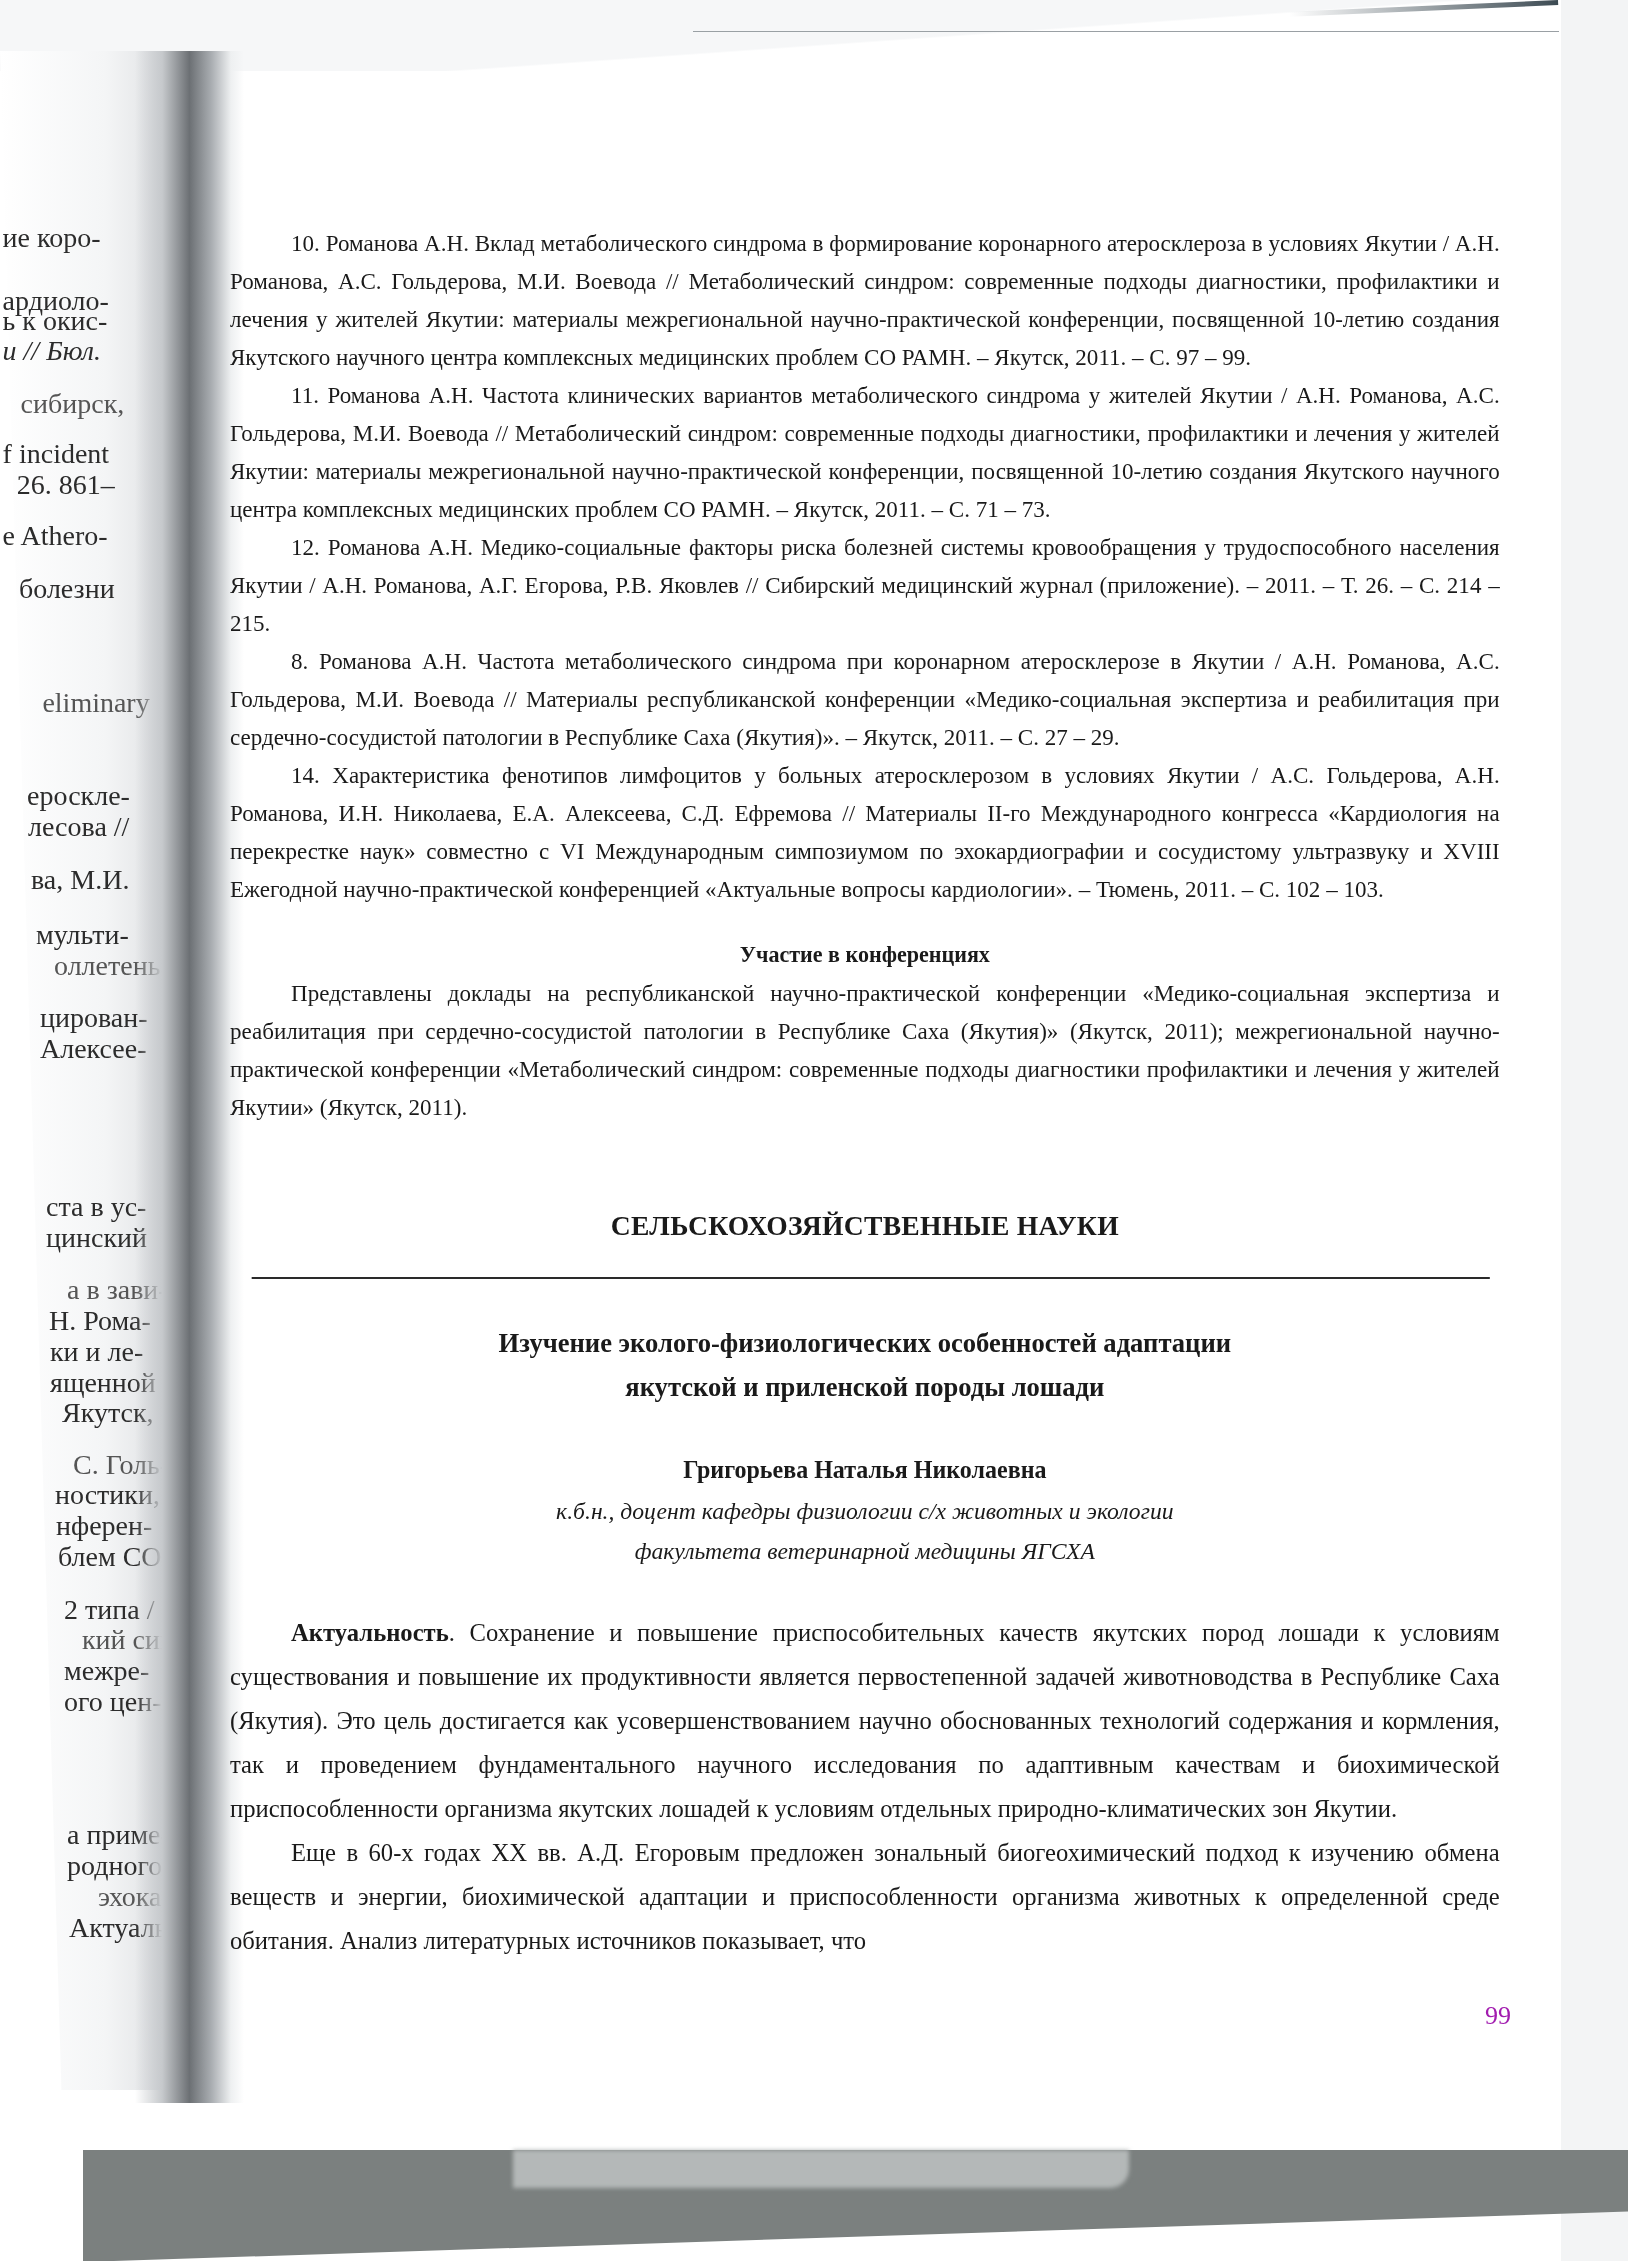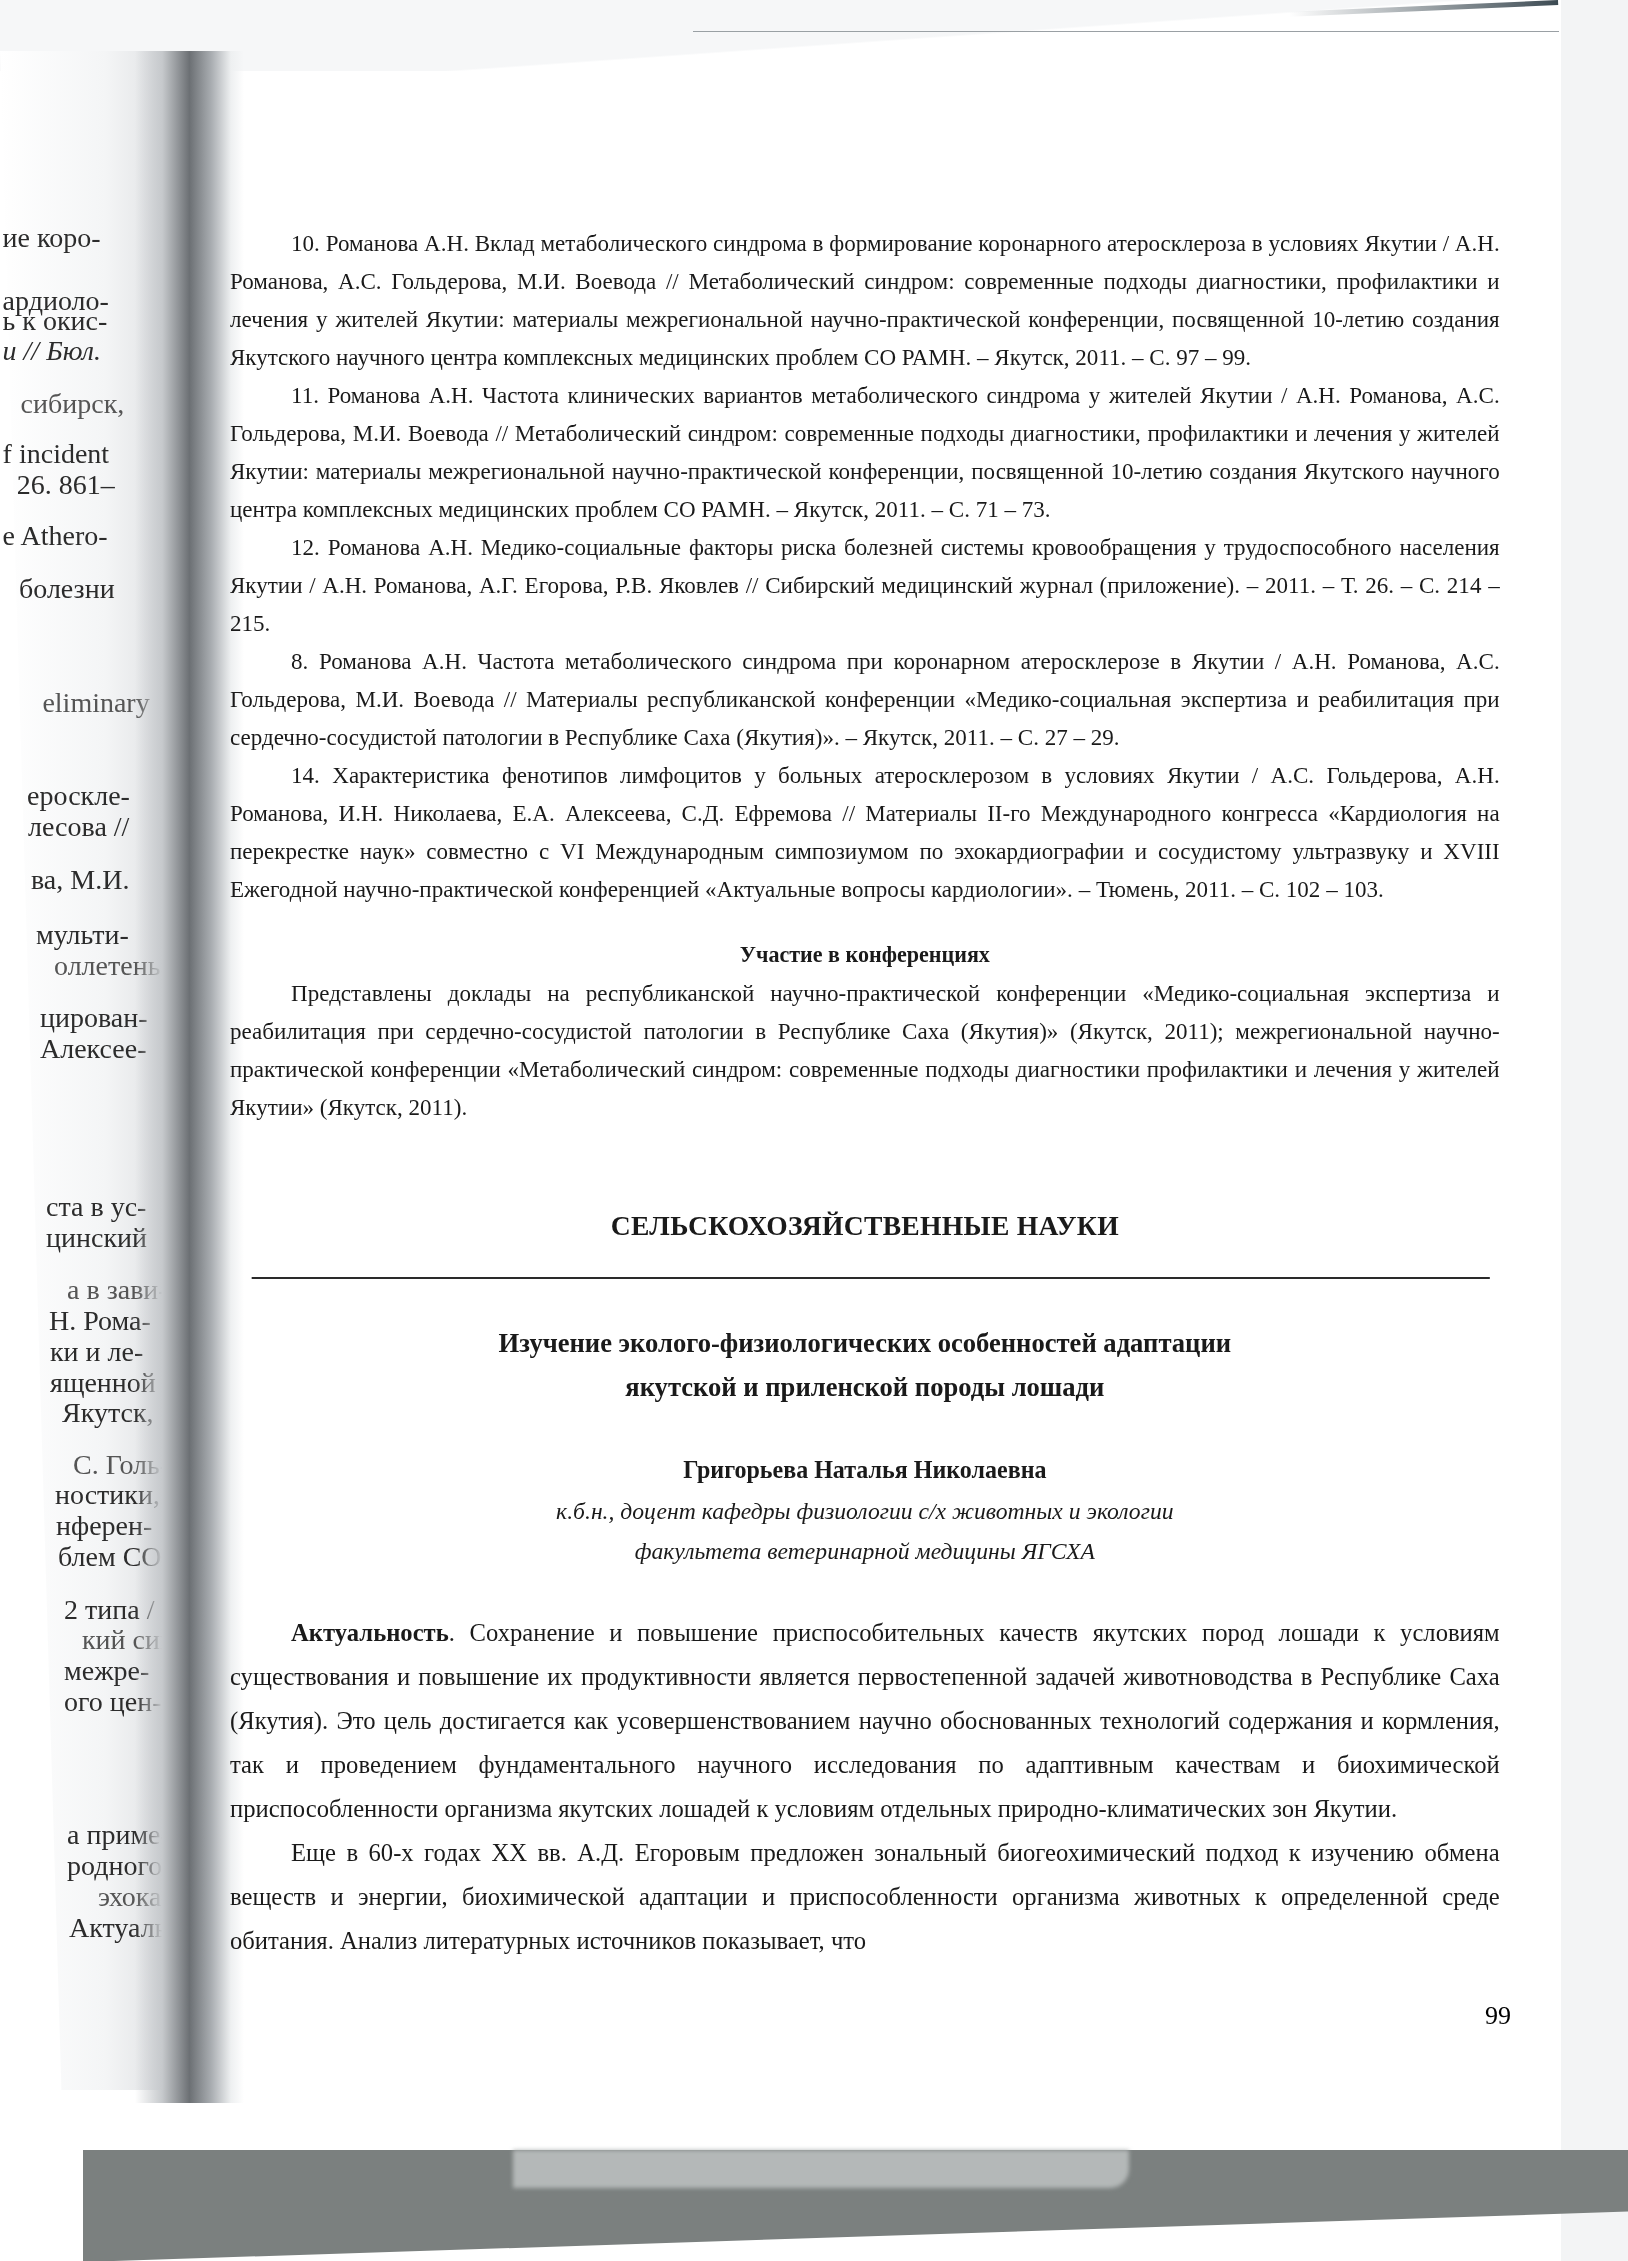--- a/index.html
+++ b/index.html
@@ -92,21 +92,21 @@
     }
     .affiliation {
       text-align: center; font-style: italic; font-size: 24px; line-height: 40px;
       margin-top: 2.6px;
     }
     .body-text { font-size: 25px; line-height: 44px; }
     .lead-term { font-weight: bold; }
     .first-body { margin-top: 40px !important; }
     .page-number {
       position: absolute; left: 1485px; top: 2001px;
-      font-size: 26px; color: #000000; font-family: Liberation Serif, serif;
+      font-size: 26px; color: #a21caf; font-family: Liberation Serif, serif;
     }
   </style>
 </head>
 <body>
 
 <div class="scan-top"></div>
 <div class="top-rule"></div>
 <div class="top-edge"></div>
 <div class="right-strip"></div>
 

